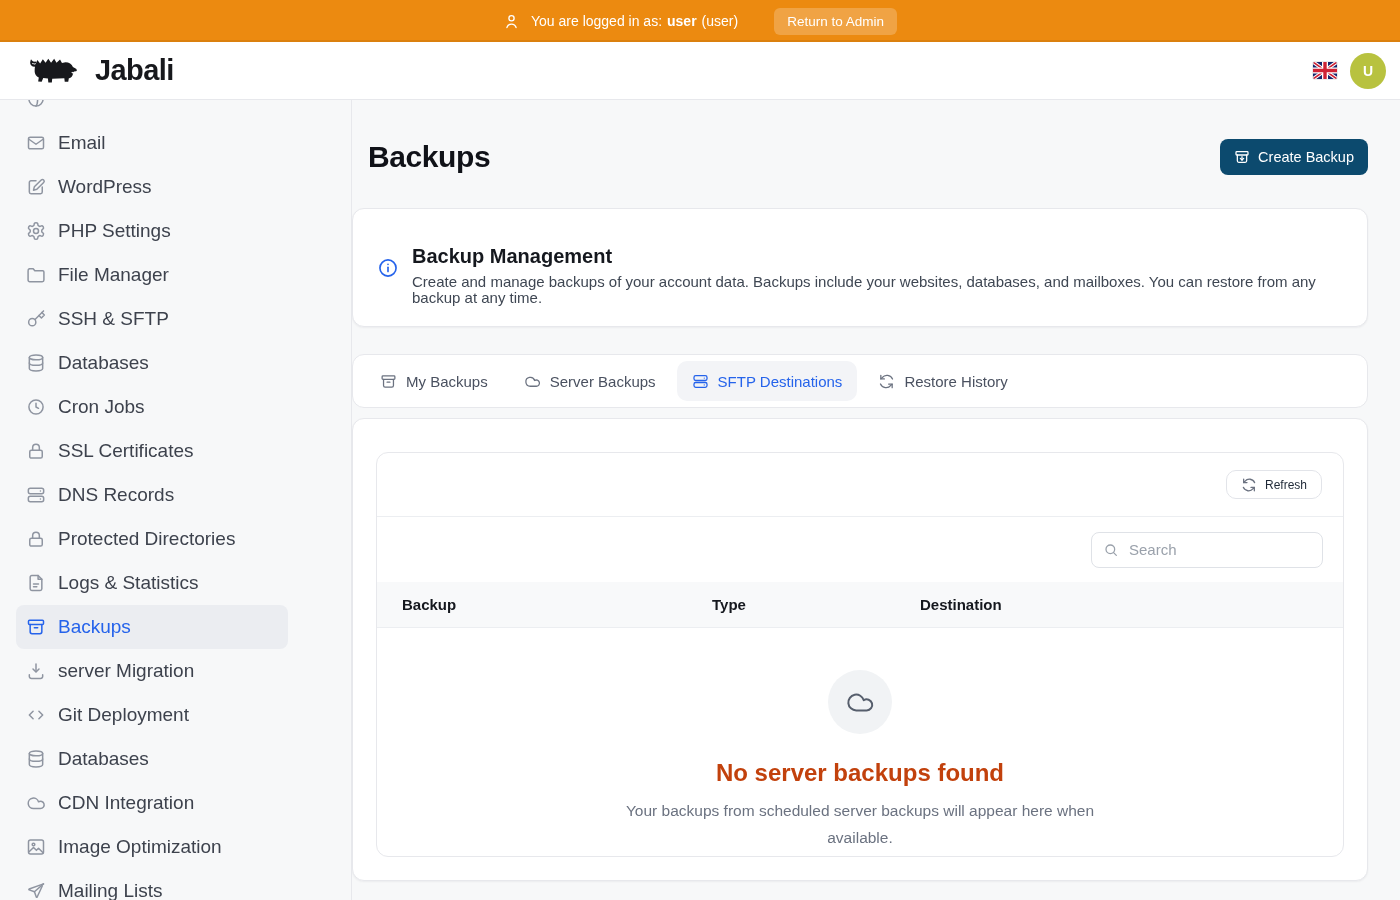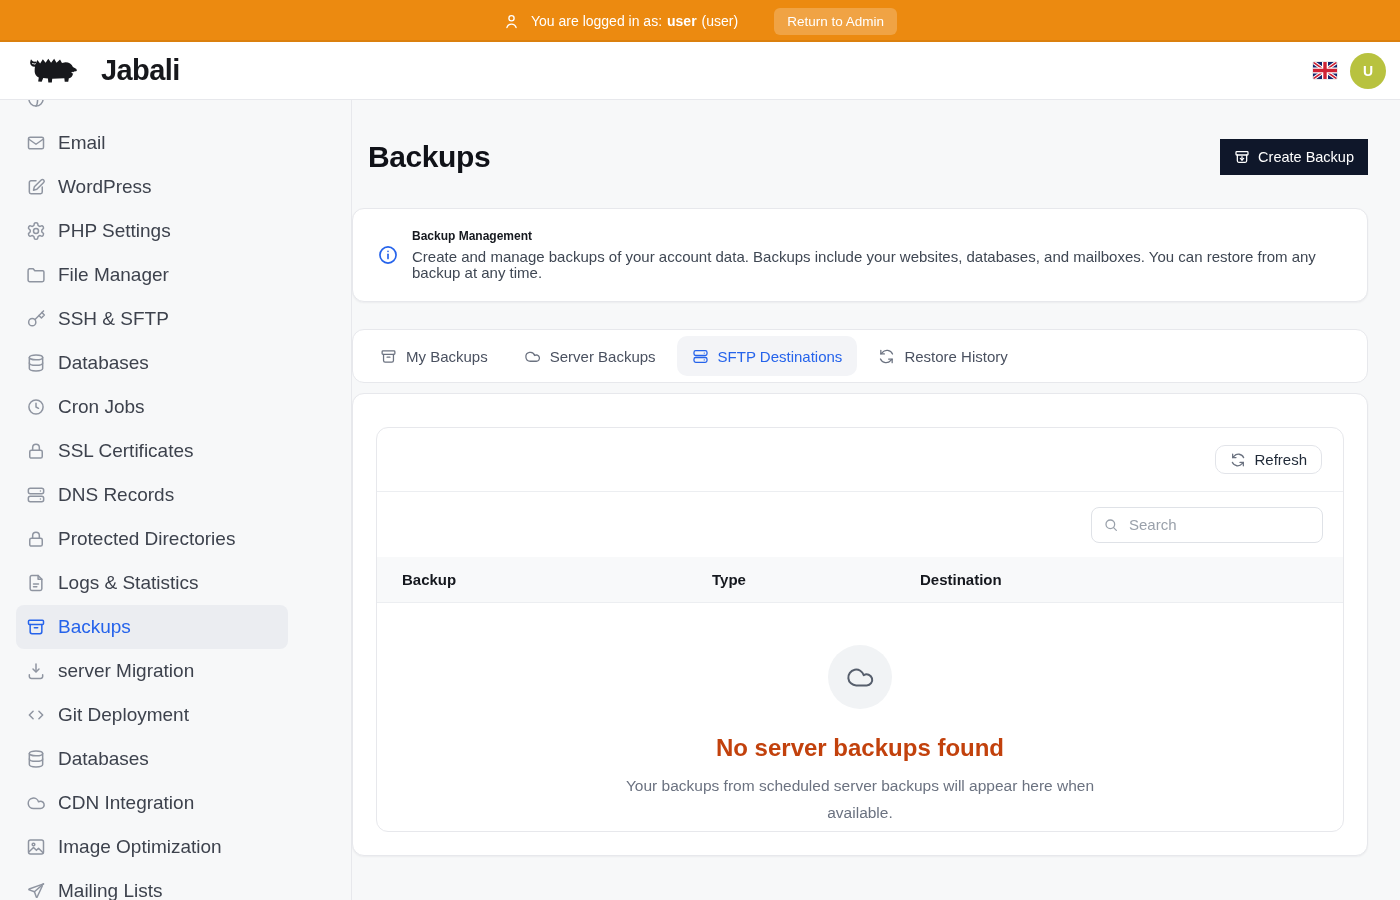--- a/index.html
+++ b/index.html
@@ -28,21 +28,21 @@
     background:rgba(255,255,255,.22); color:#fff; font-size:13.5px;
     font-family:inherit;
   }
 
   
   .header {
     height:58px; background:#fff; border-bottom:1px solid #e7e8ec;
     display:flex; align-items:center; justify-content:space-between;
     padding:0 14px 0 28px;
   }
-  .brand { display:flex; align-items:center; gap:23px; cursor:pointer; }
+  .brand { display:flex; align-items:center; gap:17px; cursor:pointer; }
   .brand-name { font-size:29px; font-weight:800; letter-spacing:-0.6px; color:#17181c; }
   .header-right { display:flex; align-items:center; gap:13px; }
   .flag { width:24px; height:17px; border-radius:2px; overflow:hidden; box-shadow:0 0 0 1px rgba(0,0,0,.08); cursor:pointer; }
   .avatar {
     width:36px; height:36px; border-radius:50%; background:#b8c23f;
     color:#fff; font-weight:700; font-size:14px;
     display:flex; align-items:center; justify-content:center; cursor:pointer;
   }
 
   
@@ -65,35 +65,35 @@
   .nav-item.active svg { color:#2563eb; }
 
   
   .main { flex:1; padding-right:32px; }
   .title-row {
     margin-top:39px; height:36px; padding-left:16px;
     display:flex; align-items:center; justify-content:space-between;
   }
   h1 { margin:0; font-size:30px; font-weight:800; letter-spacing:-0.4px; color:#101218; }
   .create-btn {
-    height:36px; padding:0 14px; border:0; border-radius:0; cursor:pointer;
-    background:#0f172a; color:#fff; font-size:14.5px; font-family:inherit;
+    height:36px; padding:0 14px; border:0; border-radius:8px; cursor:pointer;
+    background:#0c4a6e; color:#fff; font-size:14.5px; font-family:inherit;
     display:flex; align-items:center; gap:8px;text-align:center;
   }
   .create-btn svg { width:16px; height:16px; }
 
   .card { background:#fff; border:1px solid #e7e8ec; border-radius:12px; }
 
   .info-card {
     margin-top:33px; padding:20px 24px;
     display:flex; align-items:center; gap:13px;
     box-shadow:0 1px 2px rgba(16,24,40,.05);
   }
   .info-card svg { width:22px; height:22px; color:#2563eb; flex:none; }
-  .info-title { margin:0 0 6px; font-size:12px; font-weight:700; color:#15181e; }
+  .info-title { margin:16px 0 6px; font-size:20px; font-weight:700; color:#15181e; }
   .info-desc { margin:0; font-size:15px; line-height:16px; color:#3f4753; max-width:940px; }
 
   .tabs-card {
     margin-top:27px; height:54px;
     display:flex; align-items:center; gap:6px; padding:0 12px;
   }
   .tab {
     height:40px; padding:0 15px; border-radius:10px; cursor:pointer;
     display:flex; align-items:center; gap:9px;
     font-size:15px; color:#4a5160;
@@ -109,21 +109,21 @@
   .inner-card { height:405px; border:1px solid #e7e8ec; border-radius:12px; background:#fff; overflow:hidden; }
 
   .refresh-row {
     height:64px; padding:0 21px; border-bottom:1px solid #eceef1;
     display:flex; align-items:center; justify-content:flex-end;
   }
   .refresh-btn {
     height:29px; padding:0 14px; cursor:pointer;
     background:#fff; border:1px solid #e2e4e9; border-radius:10px;
     display:flex; align-items:center; gap:8px;
-    font-size:15px; color:#1f2937; font-family:inherit;
+    font-size:12px; color:#1f2937; font-family:inherit;
   }
   .refresh-btn svg { width:16px; height:16px; color:#6b7280; }
 
   .search-row { height:65px; padding:0 20px; display:flex; align-items:center; justify-content:flex-end; }
   .search-box {
     width:232px; height:36px; padding:0 11px;
     border:1px solid #dfe2e7; border-radius:8px;
     display:flex; align-items:center; gap:8px; background:#fff;
   }
   .search-box svg { width:16px; height:16px; color:#9aa1ab; flex:none; }

